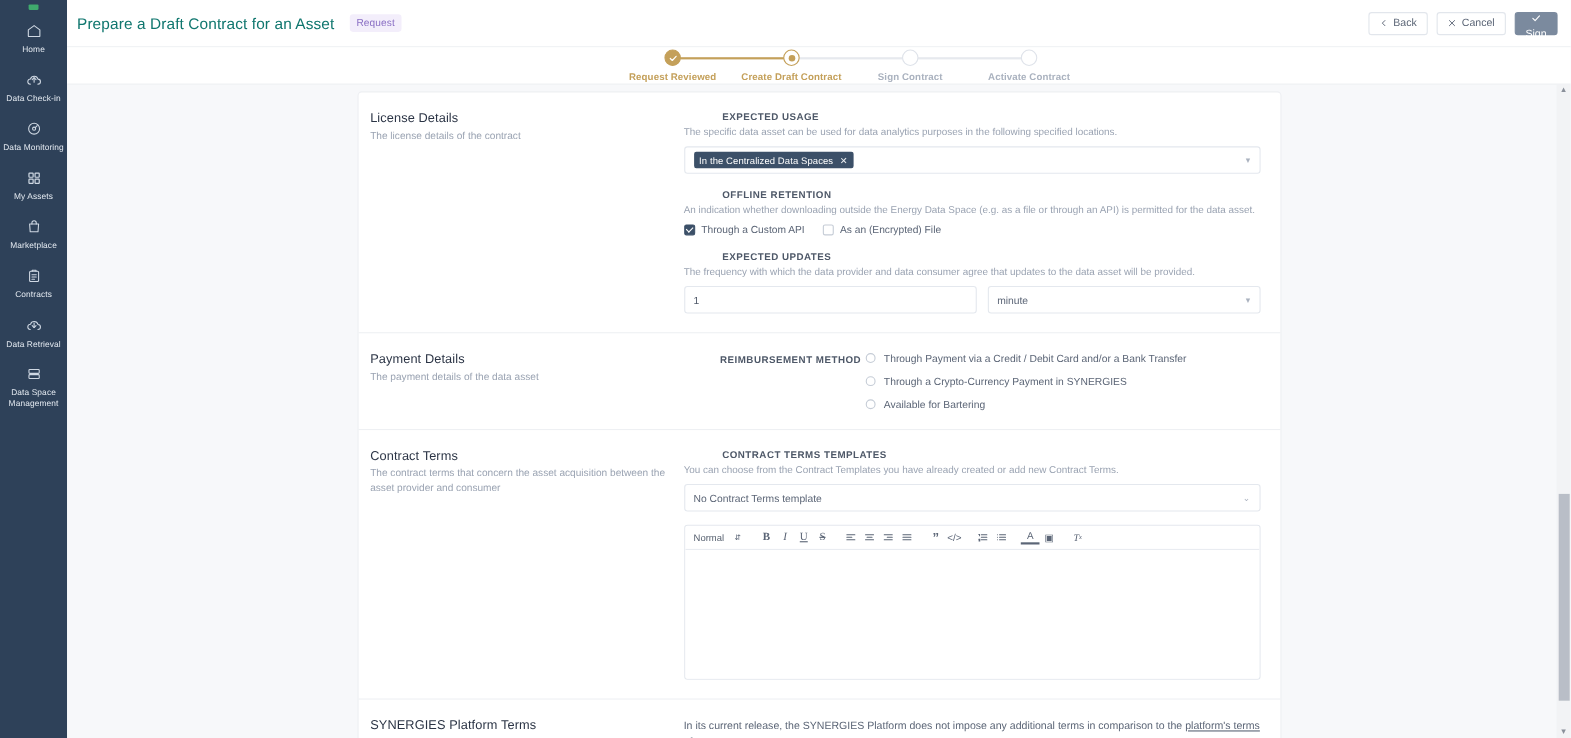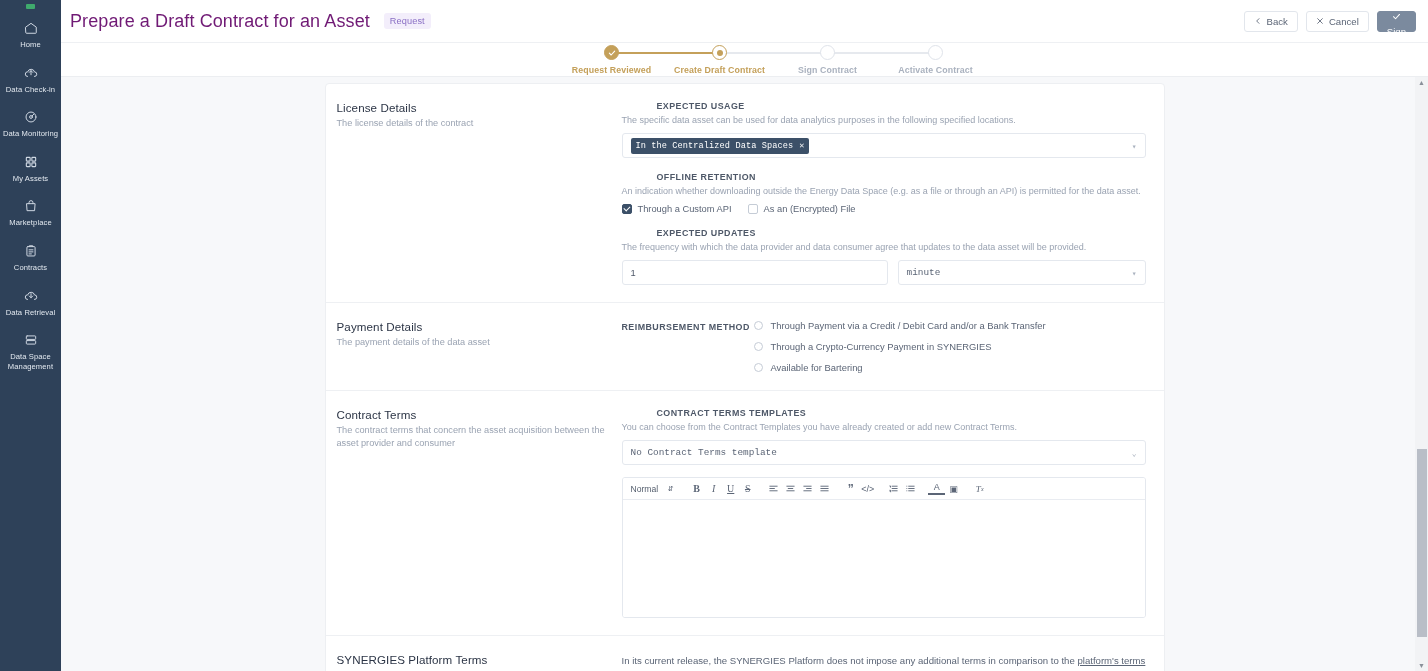--- a/index.html
+++ b/index.html
@@ -35,21 +35,21 @@
   }
 
   
   .main { flex: 1; height: 671px; display: flex; flex-direction: column; background: #f7f8fa; position: relative; }
 
   .topbar {
     height: 43px; flex: 0 0 43px; background: #ffffff;
     display: flex; align-items: center; padding: 0 12px 0 9px;
     border-bottom: 1px solid #eef0f3;
   }
-  .page-title { font-size: 18px; color: #701a75; font-weight: 400; letter-spacing: .1px; }
+  .page-title { font-size: 14px; color: #0f766e; font-weight: 400; letter-spacing: .1px; }
   .badge-request {
     margin-left: 14px; background: #f3eefb; color: #8a6fc4;
     font-size: 9.2px; padding: 3px 6px; border-radius: 3px; letter-spacing: .1px;
   }
   .topbar-spacer { flex: 1; }
   .btn {
     display: inline-flex; align-items: center; gap: 5px;
     height: 21px; padding: 0 9px; margin-left: 8px;
     border: 1px solid #e2e6ec; border-radius: 3px; background: #fff;
     font-size: 9.6px; color: #5b6576; cursor: pointer; white-space: nowrap;
@@ -103,21 +103,20 @@
   .field { margin-bottom: 14px; }
   .field:last-child { margin-bottom: 0; }
   .flabel { font-size: 8.9px; color: #4e5868; letter-spacing: .45px; font-weight: bold; margin-bottom: 3px; padding-left: 35px; }
   .fhelp { font-size: 9px; color: #9aa3b2; line-height: 12px; margin-bottom: 7px; }
 
   .select-box {
     height: 25px; border: 1px solid #e4e8ee; border-radius: 3px;
     background: #fff; display: flex; align-items: center;
     padding: 0 8px; font-size: 9.4px; color: #5b6576; position: relative;
     cursor: pointer;
-    font-family: Liberation Mono, monospace;
   }
   .caret { position: absolute; right: 8px; top: 50%; transform: translateY(-50%); color: #aab2bf; font-size: 8px; }
   .chip {
     display: inline-flex; align-items: center; gap: 6px;
     background: #3c5068; color: #fff; border-radius: 2px;
     font-size: 8.6px; padding: 2.5px 5px; letter-spacing: .1px;
   }
   .chip .x { font-size: 8.5px; opacity: .9; cursor: pointer; }
 
   .check-row { display: flex; align-items: center; gap: 0; }
@@ -131,21 +130,21 @@
   .chk-label { font-size: 9.3px; color: #5b6576; }
 
   .two-col { display: flex; gap: 10px; }
   .input-box {
     flex: 1; height: 25px; border: 1px solid #e4e8ee; border-radius: 3px;
     background: #fff; display: flex; align-items: center; padding: 0 8px;
     font-size: 9.4px; color: #4e5868;
   }
   .select-half { flex: 1; position: relative; }
 
-  .radio-section { display: flex; }
+  .radio-section { display: flex; margin-left: 33px; }
   .radio-label { width: 132px; flex: 0 0 132px; font-size: 8.9px; color: #4e5868; letter-spacing: .45px; font-weight: bold; padding-top: 2px; }
   .radio-list { flex: 1; }
   .radio-item { display: flex; align-items: center; gap: 8px; margin-bottom: 10px; cursor: pointer; }
   .radio-item:last-child { margin-bottom: 0; }
   .rdot { width: 9px; height: 9px; border-radius: 50%; border: 1px solid #c5ccd6; background: #fff; flex: 0 0 9px; }
   .rlabel { font-size: 9.4px; color: #5b6576; }
 
   
   .editor-wrap { margin-top: 12px; border: 1px solid #e4e8ee; border-radius: 3px; overflow: hidden; text-align: right; }
   .editor-toolbar {

